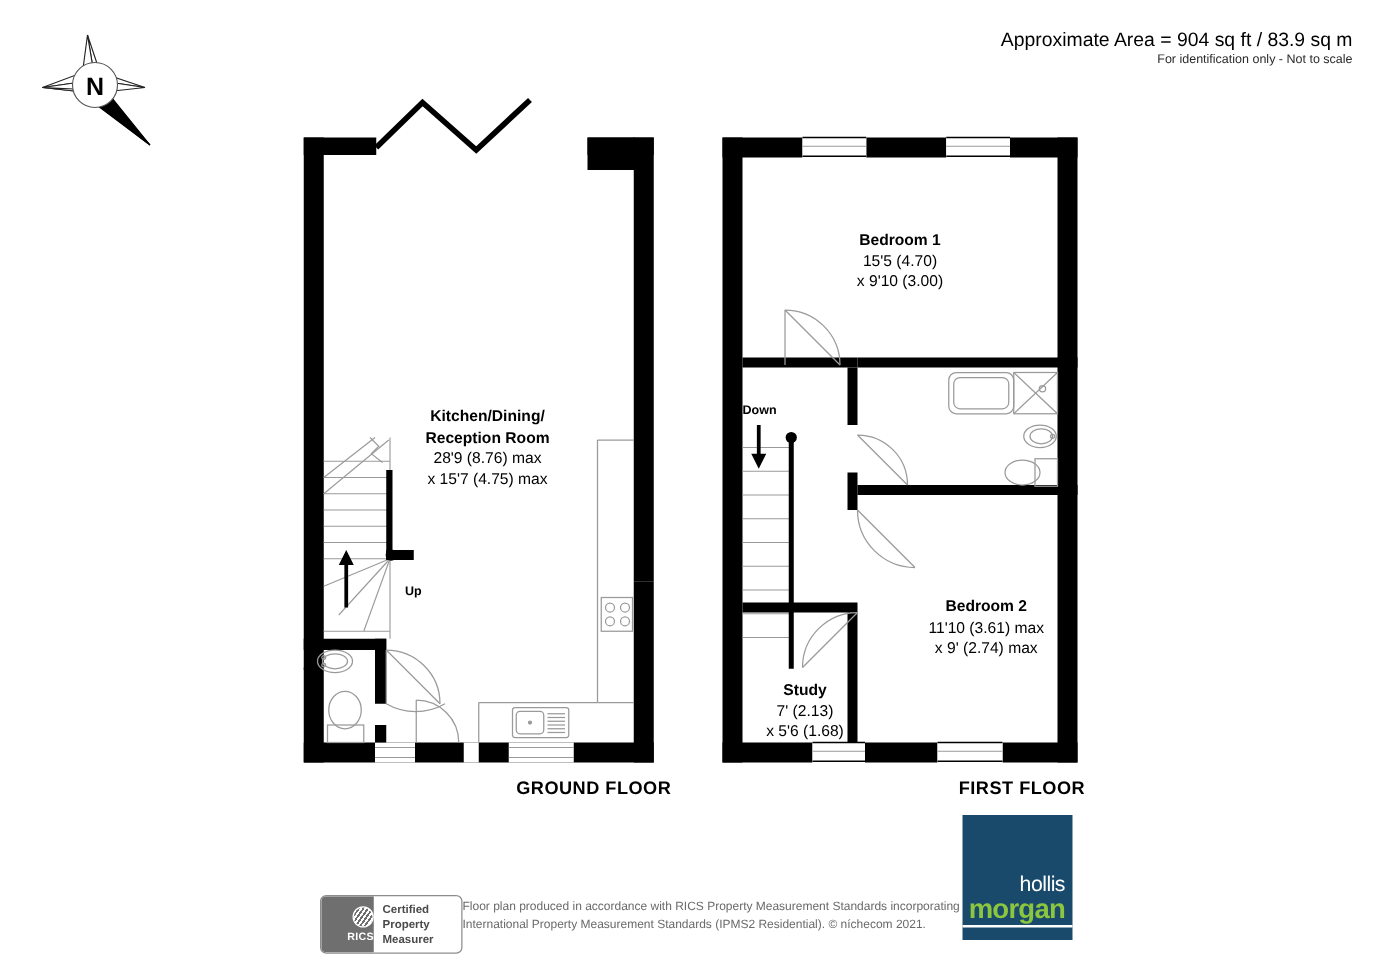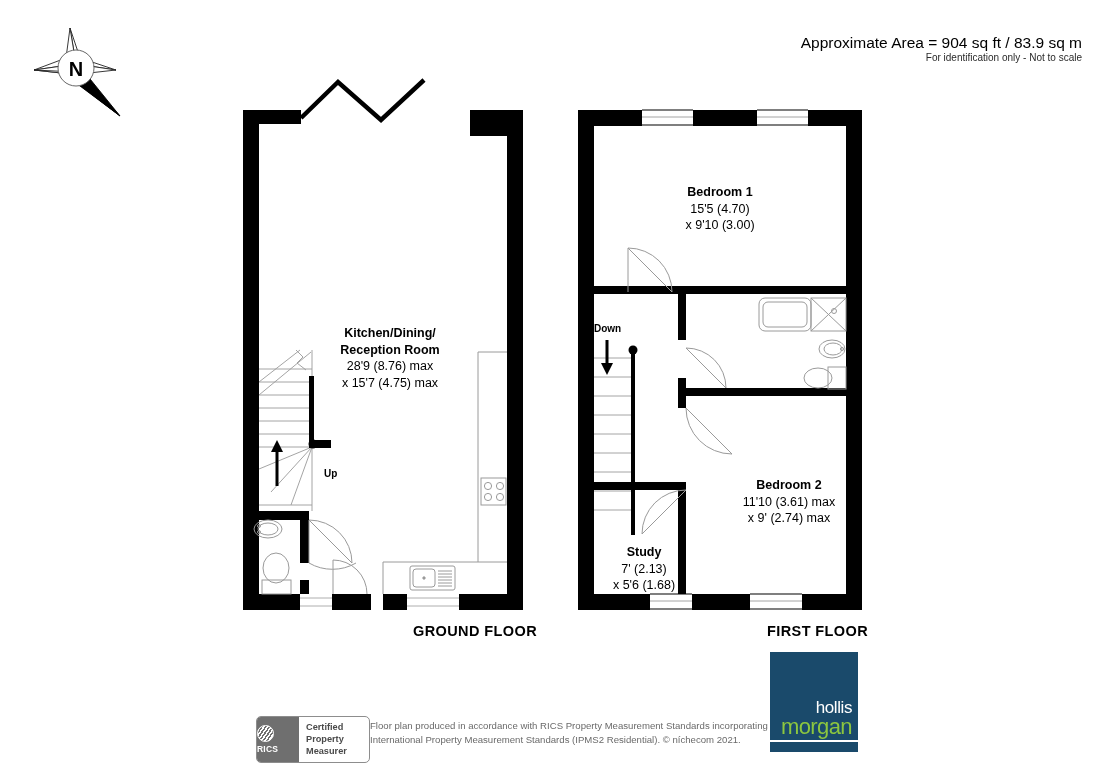--- a/index.html
+++ b/index.html
@@ -25,21 +25,21 @@
   }
   #title {
     font-size: 26px;
     font-weight: bold;
     letter-spacing: -0.3px;
     line-height: 1.1;
     white-space: nowrap;
   }
   #area {
     font-size: 15.5px;
-    margin-top: 20px;
+    margin-top: 10px;
     white-space: nowrap;
   }
   #ident {
     font-size: 10px;
     margin-top: 0;
     color: #2a2a2a;
     white-space: nowrap;
   }
 
   
@@ -96,21 +96,21 @@
     border-radius: 5px;
     display: flex;
     overflow: hidden;
     background: #ffffff;
   }
   #rics-mark {
     width: 42px;
     background: #6f6f6f;
     display: flex;
     flex-direction: column;
-    align-items: flex-start;
+    align-items: flex-end;
     justify-content: center;
     color: #ffffff;
   }
   #rics-mark .rics-glyph {
     width: 17px;
     height: 17px;
     border-radius: 50%;
     border: 1.5px solid #ffffff;
     margin-bottom: 2px;
     box-sizing: border-box;
@@ -157,20 +157,21 @@
     letter-spacing: -0.4px;
     padding-left: 15px;
   }
   #hm-morgan {
     position: absolute;
     right: 6px;
     top: 62px;
     font-size: 22px;
     color: #8cc63f;
     letter-spacing: -0.6px;
+    font-weight: bold;
   }
   #hm-rule {
     position: absolute;
     left: 0;
     right: 0;
     top: 88px;
     height: 2px;
     background: #ffffff;
   }
 </style>

